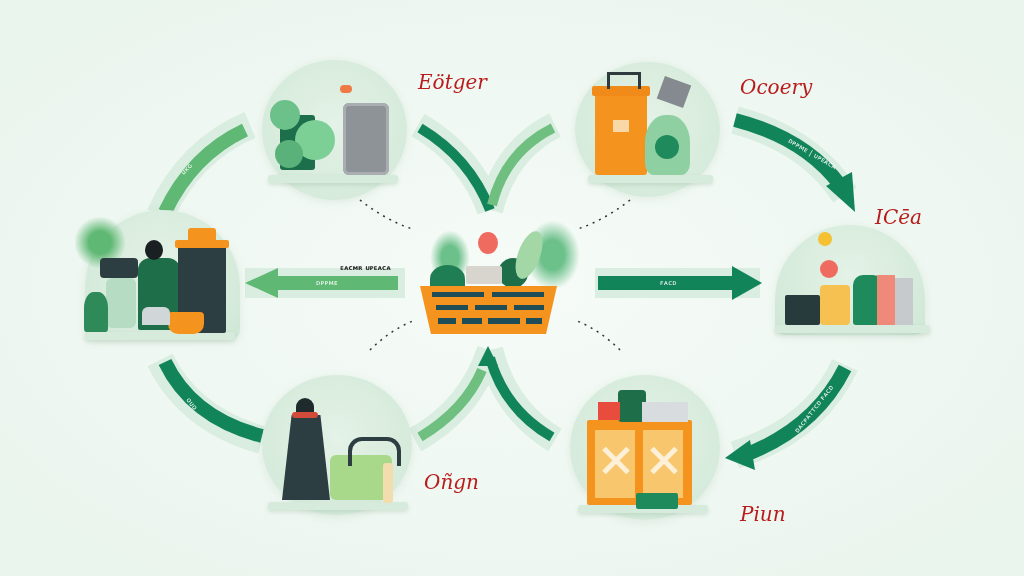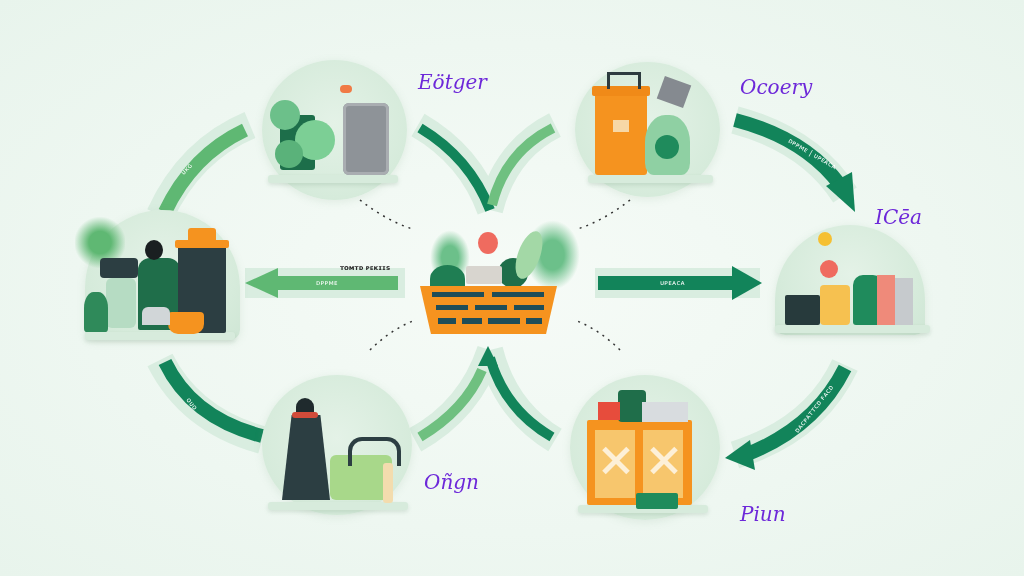--- a/index.html
+++ b/index.html
@@ -13,21 +13,21 @@
     position:absolute; border-radius:50%;
     background: radial-gradient(circle at 50% 45%, #e4f2e7 0%, #d6ebdb 70%, #cfe6d5 100%);
     box-shadow: 0 2px 8px rgba(120,160,130,0.15);
   }
   .shelf {
     position:absolute; height:8px; border-radius:3px;
     background:#d7ebdc; box-shadow:0 2px 4px rgba(100,140,110,0.2);
   }
   .label {
     position:absolute; font-family:"DejaVu Serif", serif; font-style:italic;
-    font-size:20px; color:#6d28d9; white-space:nowrap;
+    font-size:20px; color:#b91c1c; white-space:nowrap;
   }
   .arrow-text {
     position:absolute; font-family:"DejaVu Sans", sans-serif; font-size:7px;
     color:#ffffff; white-space:nowrap; letter-spacing:0.3px;
   }
   .caption {
     position:absolute; font-family:"DejaVu Sans", sans-serif; font-size:7px;
     color:#2a2a2a; white-space:nowrap; font-weight:bold;
   }
   svg { position:absolute; left:0; top:0; }
@@ -75,22 +75,22 @@
     <path d="M370 350 Q 390 330 415 320"></path>
     <path d="M620 350 Q 600 330 575 320"></path>
   </g>
 </svg>
 
 <span class="arrow-text" style="left:180px;top:165px;transform:rotate(-45deg);">ᴜᴋɢ</span>
 <span class="arrow-text" style="left:185px;top:400px;transform:rotate(50deg);">ᴏᴜᴏ</span>
 <span class="arrow-text" style="left:785px;top:150px;transform:rotate(30deg);">ᴅᴘᴘᴍᴇ | ᴜᴘᴇᴀᴄᴀ</span>
 <span class="arrow-text" style="left:785px;top:405px;transform:rotate(-52deg);">ᴅᴀᴄᴘᴀᴛᴛᴄᴅ ꜰᴀᴄᴅ</span>
 <span class="arrow-text" style="left:316px;top:279px;">ᴅᴘᴘᴍᴇ</span>
-<span class="caption" style="left:340px;top:264px;">ᴛᴏᴍᴛᴅ ᴘᴇᴋɪɪꜱ</span>
-<span class="arrow-text" style="left:660px;top:279px;">ᴜᴘᴇᴀᴄᴀ</span>
+<span class="caption" style="left:340px;top:264px;">ᴇᴀᴄᴍʀ ᴜᴘᴇᴀᴄᴀ</span>
+<span class="arrow-text" style="left:660px;top:279px;">ꜰᴀᴄᴅ</span>
 
 <div>
   <div class="circle" style="left:262px;top:60px;width:145px;height:140px;"></div>
   <div class="shelf" style="left:268px;top:175px;width:130px;"></div>
   <div class="abs" style="left:270px;top:80px;width:65px;height:95px;">
     <div class="abs" style="left:10px;top:35px;width:35px;height:55px;background:#1d6e4a;border-radius:3px;"></div>
     <div class="abs" style="left:0;top:20px;width:30px;height:30px;background:#6cc08a;border-radius:50%;"></div>
     <div class="abs" style="left:25px;top:40px;width:40px;height:40px;background:#7ccf95;border-radius:50%;"></div>
     <div class="abs" style="left:5px;top:60px;width:28px;height:28px;background:#5ab27a;border-radius:50%;"></div>
   </div>

